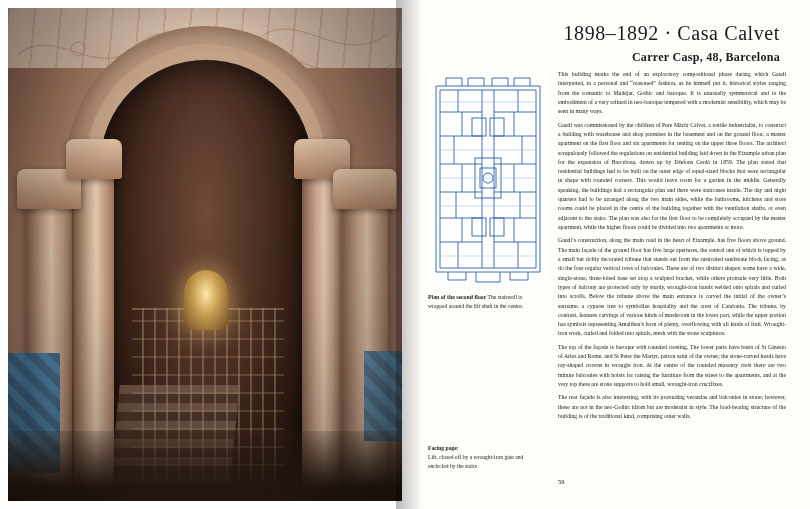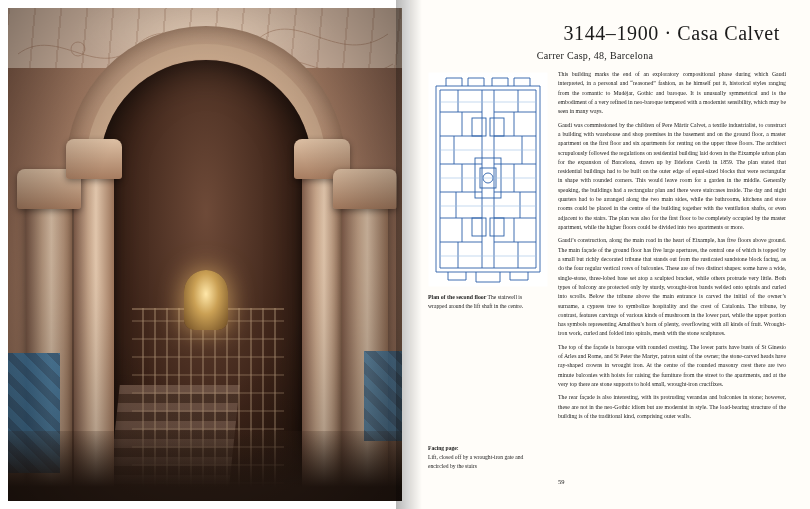--- a/index.html
+++ b/index.html
@@ -193,26 +193,25 @@
     text-align: right;
   }
   .work-title {
     font-family: "Liberation Serif", serif;
     font-size: 20px;
     letter-spacing: .6px;
     color: #1b1b1b;
   }
   .work-sub {
     font-family: "Liberation Serif", serif;
-    font-size: 10px;
+    font-size: 12px;
     letter-spacing: .3px;
     color: #1b1b1b;
     margin-top: 5px;
-    font-weight: normal;
-    text-align: center;
+    font-weight: bold;
   }
 
   
   .plan-wrap {
     position: absolute;
     left: 18px; top: 72px;
     width: 120px; height: 215px;
   }
   .plan-caption {
     position: absolute;
@@ -305,21 +304,21 @@
       <div class="tile-blue"></div>
       <div class="tile-blue2"></div>
       <div class="floor"></div>
       <div class="vignette"></div>
     </div>
   </div>
 
   <div class="page-right">
 
     <div class="title-block">
-      <div class="work-title">3144–1900 · Casa Calvet</div>
+      <div class="work-title">1898–1892 · Casa Calvet</div>
       <div class="work-sub">Carrer Casp, 48, Barcelona</div>
     </div>
 
     <div class="plan-wrap">
       <svg viewBox="0 0 120 215" width="120" height="215">
         <rect x="0.5" y="0.5" width="119" height="214" fill="#ffffff" stroke="none"></rect>
         <g stroke="#2a5fa8" stroke-width="0.9" fill="none">
 
           <path d="M8,14 L112,14 L112,200 L8,200 Z"></path>
           <path d="M12,18 L108,18 L108,196 L12,196 Z"></path>

